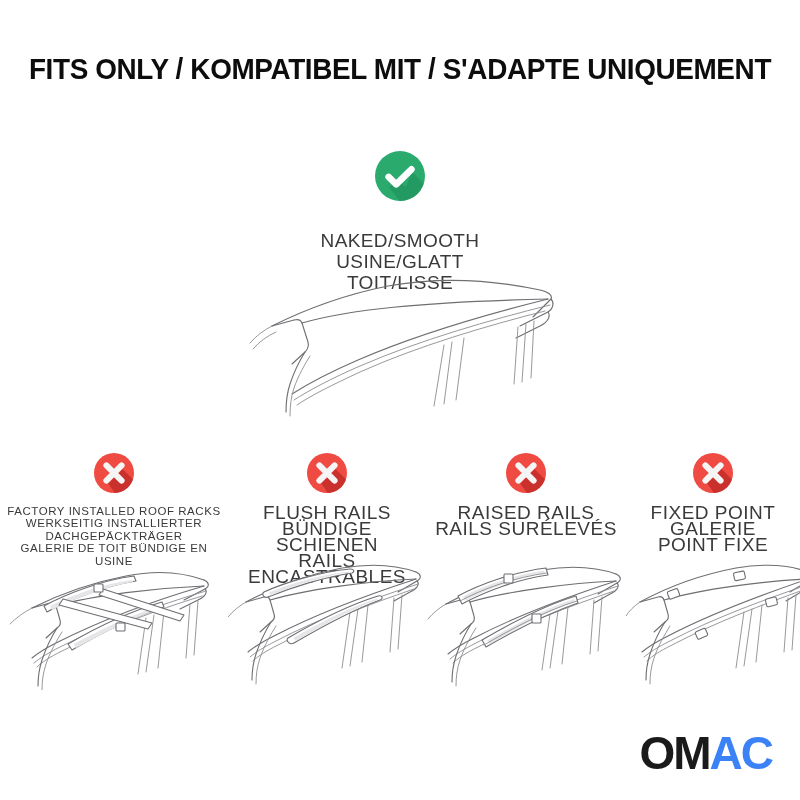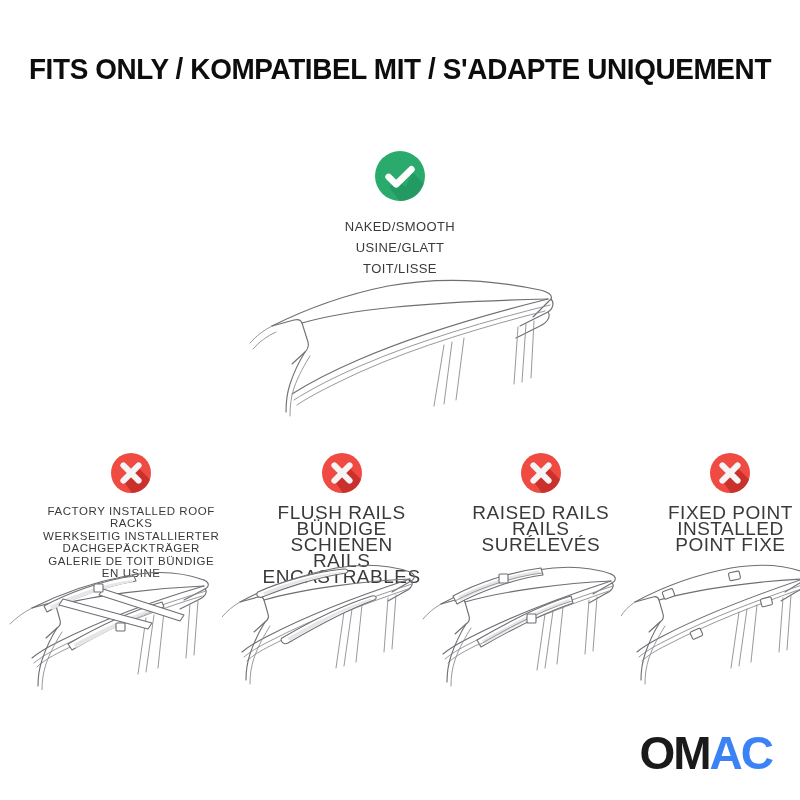--- a/index.html
+++ b/index.html
@@ -38,22 +38,22 @@
     top: 150px;
     left: 0;
     width: 800px;
     text-align: center;
   }
   .icon-circle {
     display: block;
     margin: 0 auto;
   }
   .hero-label {
-    margin-top: 10px;
-    font-size: 13px;
+    margin-top: 24px;
+    font-size: 19px;
     line-height: 21px;
     letter-spacing: 0.4px;
     color: #3a3a3a;
     font-weight: 400;
   }
   .hero-art {
     position: absolute;
     top: 272px;
     left: 248px;
     width: 330px;
@@ -69,21 +69,20 @@
     height: 250px;
     display: flex;
     align-items: flex-start;
   }
   .cell {
     position: relative;
     height: 250px;
     display: flex;
     flex-direction: column;
     align-items: center;
-    padding-left: 40px;
   }
   .cell.c0 { width: 228px; }
   .cell.c1 { width: 198px; }
   .cell.c2 { width: 200px; }
   .cell.c3 { width: 174px; }
 
   .cell-icon { margin-top: 2px; }
 
   .cell-label {
     margin-top: 7px;
@@ -314,21 +313,21 @@
   <div class="cell c3">
     <span class="cell-icon">
       <svg width="42" height="42" viewBox="0 0 42 42" aria-hidden="true">
         <circle cx="21" cy="21" r="20" fill="#ef4b42"></circle>
         <path d="M21 41a20 20 0 0 0 19-13.6L29.6 17l-8.2 8.4-6.2 6 6.6 9.4z" fill="#b11f1f" opacity="0.6"></path>
         <path d="M13.4 13.4 L28.6 28.6 M28.6 13.4 L13.4 28.6" stroke="#f5f5f5" stroke-width="6" stroke-linecap="round"></path>
       </svg>
     </span>
     <div class="cell-label big">
       <div>FIXED POINT</div>
-      <div>INSTALLED</div>
+      <div>GALERIE</div>
       <div>POINT FIXE</div>
     </div>
     <div class="cell-art">
       <svg width="186" height="142" viewBox="0 0 186 142" aria-hidden="true">
         <path class="line" d="M14 54 C 36 42, 68 28, 110 20 C 140 15, 164 17, 182 24"></path>
         <path class="line" d="M14 54 L 32 49 C 35 48, 37 49, 38 52 L 42 66 C 43 69, 42 72, 39 74 L 28 84"></path>
         <path class="line" d="M38 52 C 76 41, 138 33, 182 31"></path>
         <path class="line" d="M182 24 C 186 26, 187 30, 182 33 L 164 44"></path>
         <path class="line" d="M182 33 C 185 36, 182 41, 175 44 L 160 53"></path>
         <path class="line" d="M182 31 C 138 46, 86 65, 42 88 C 30 94, 22 99, 16 104"></path>

